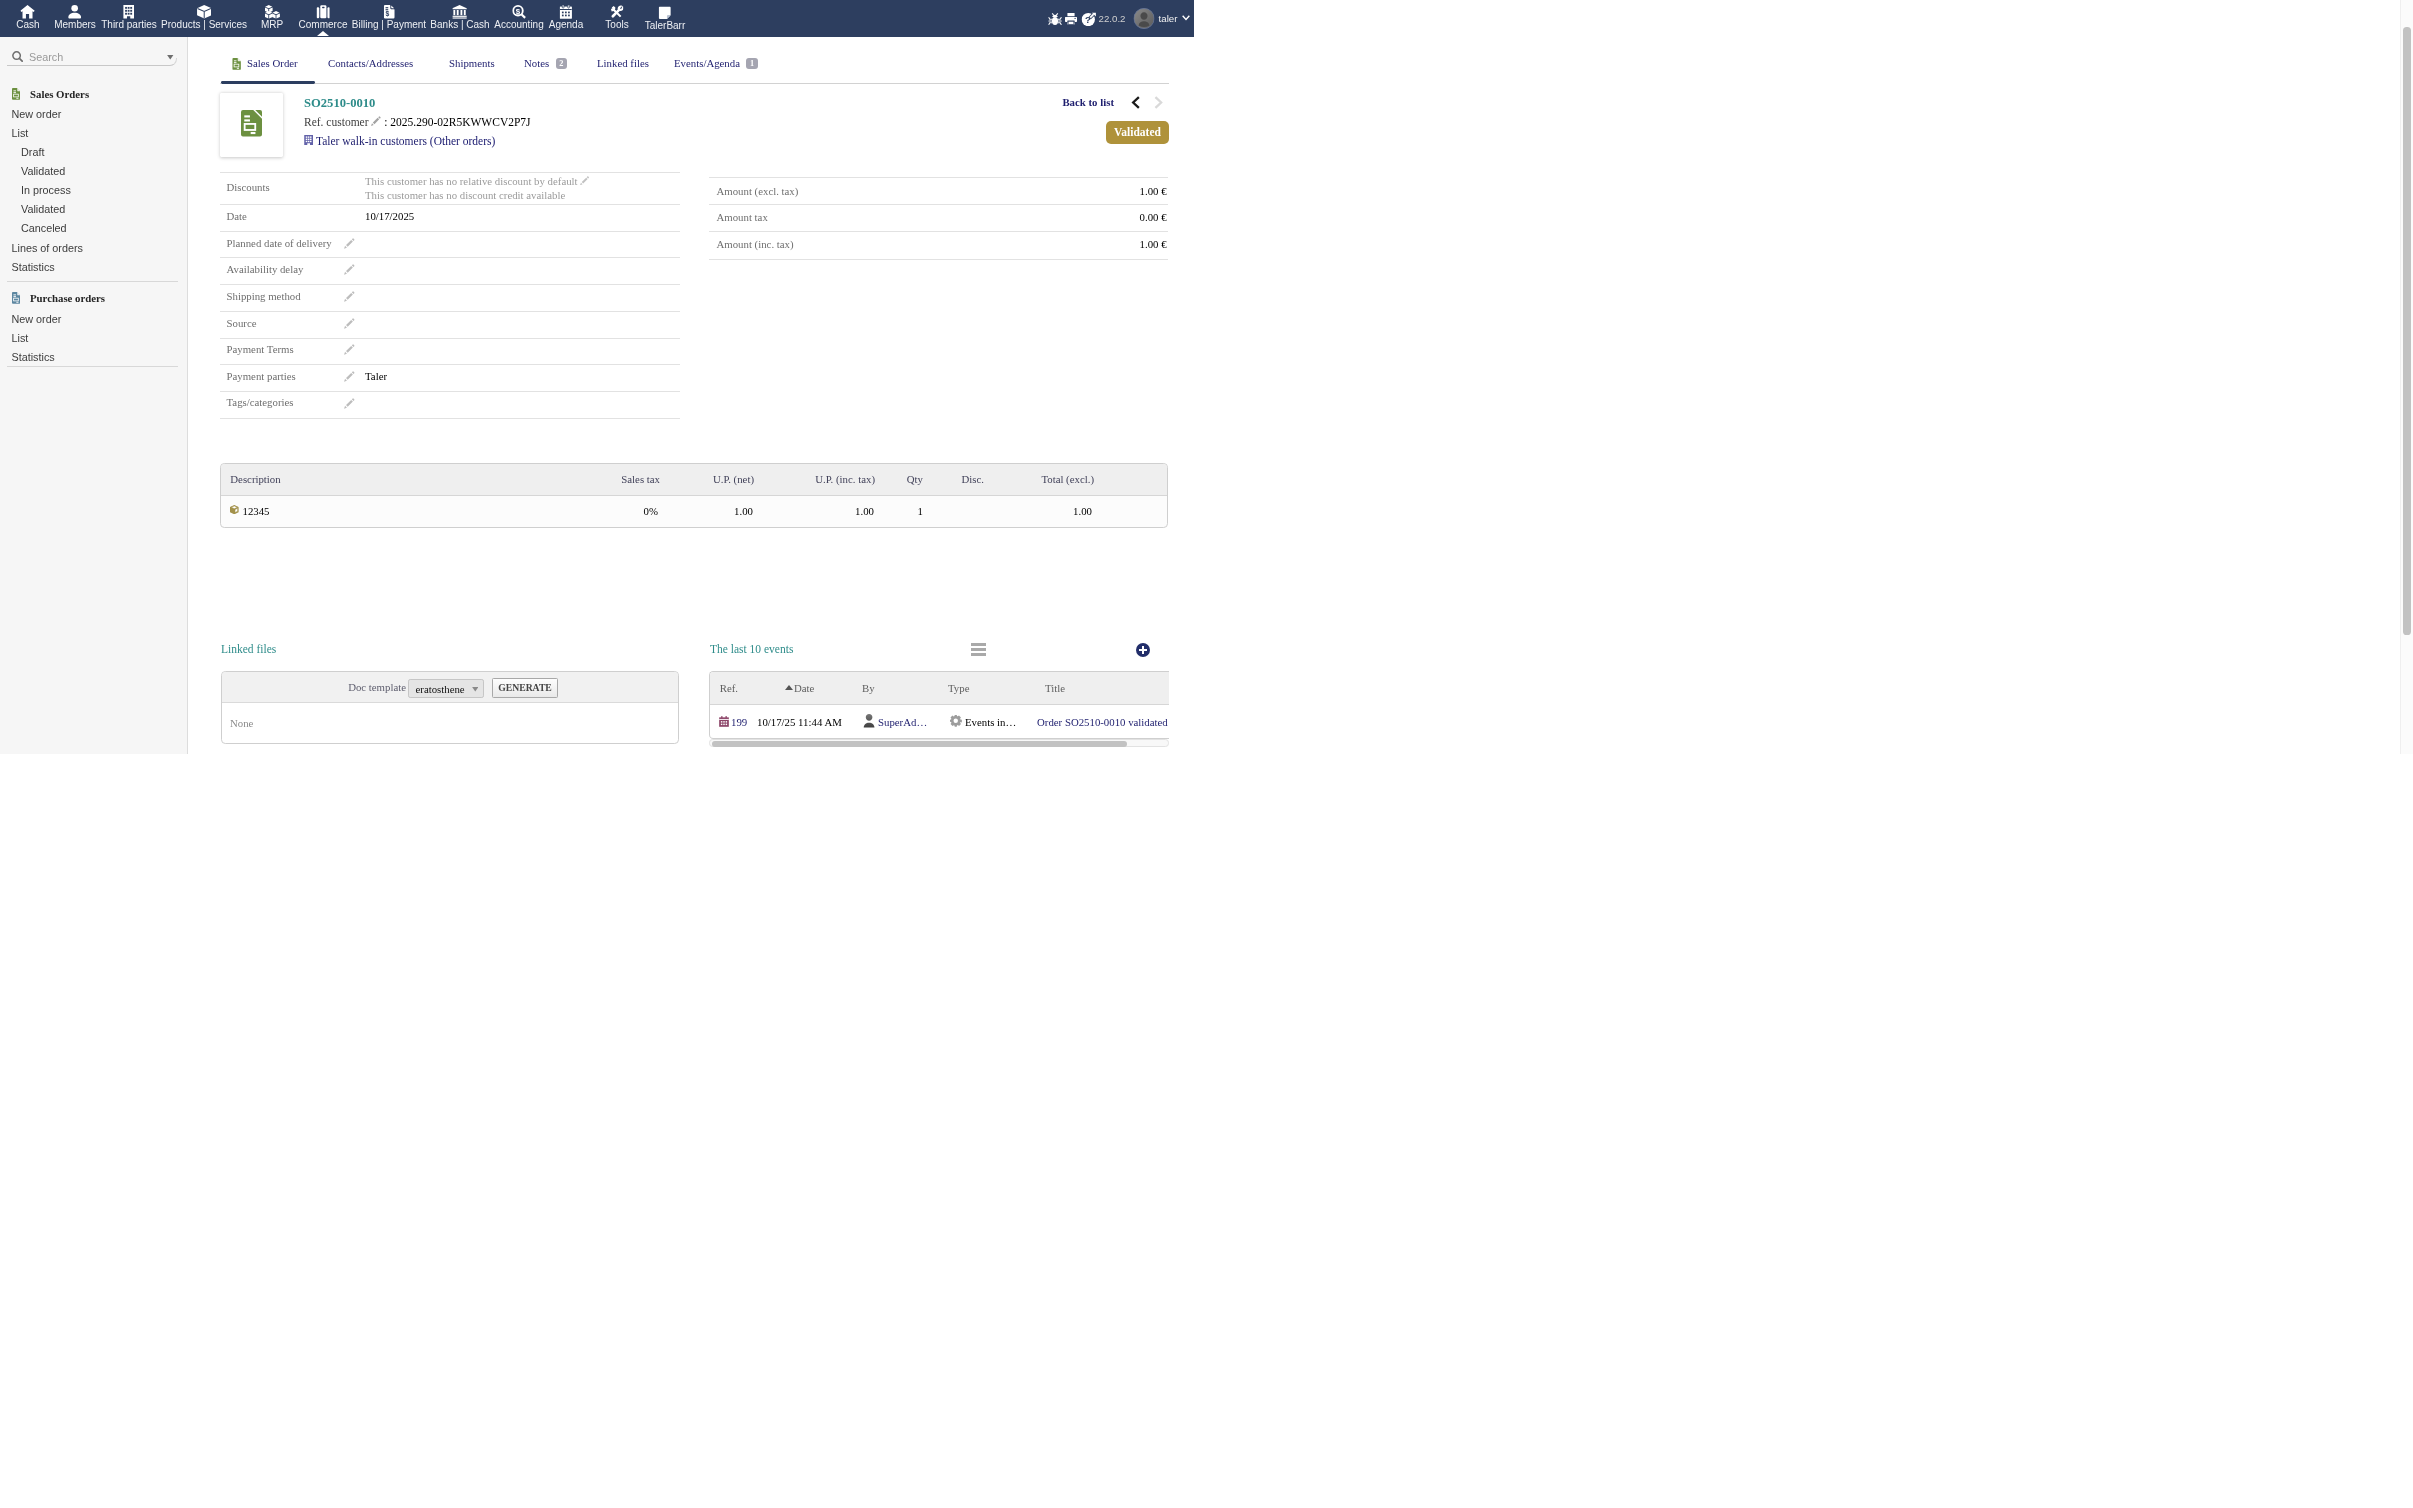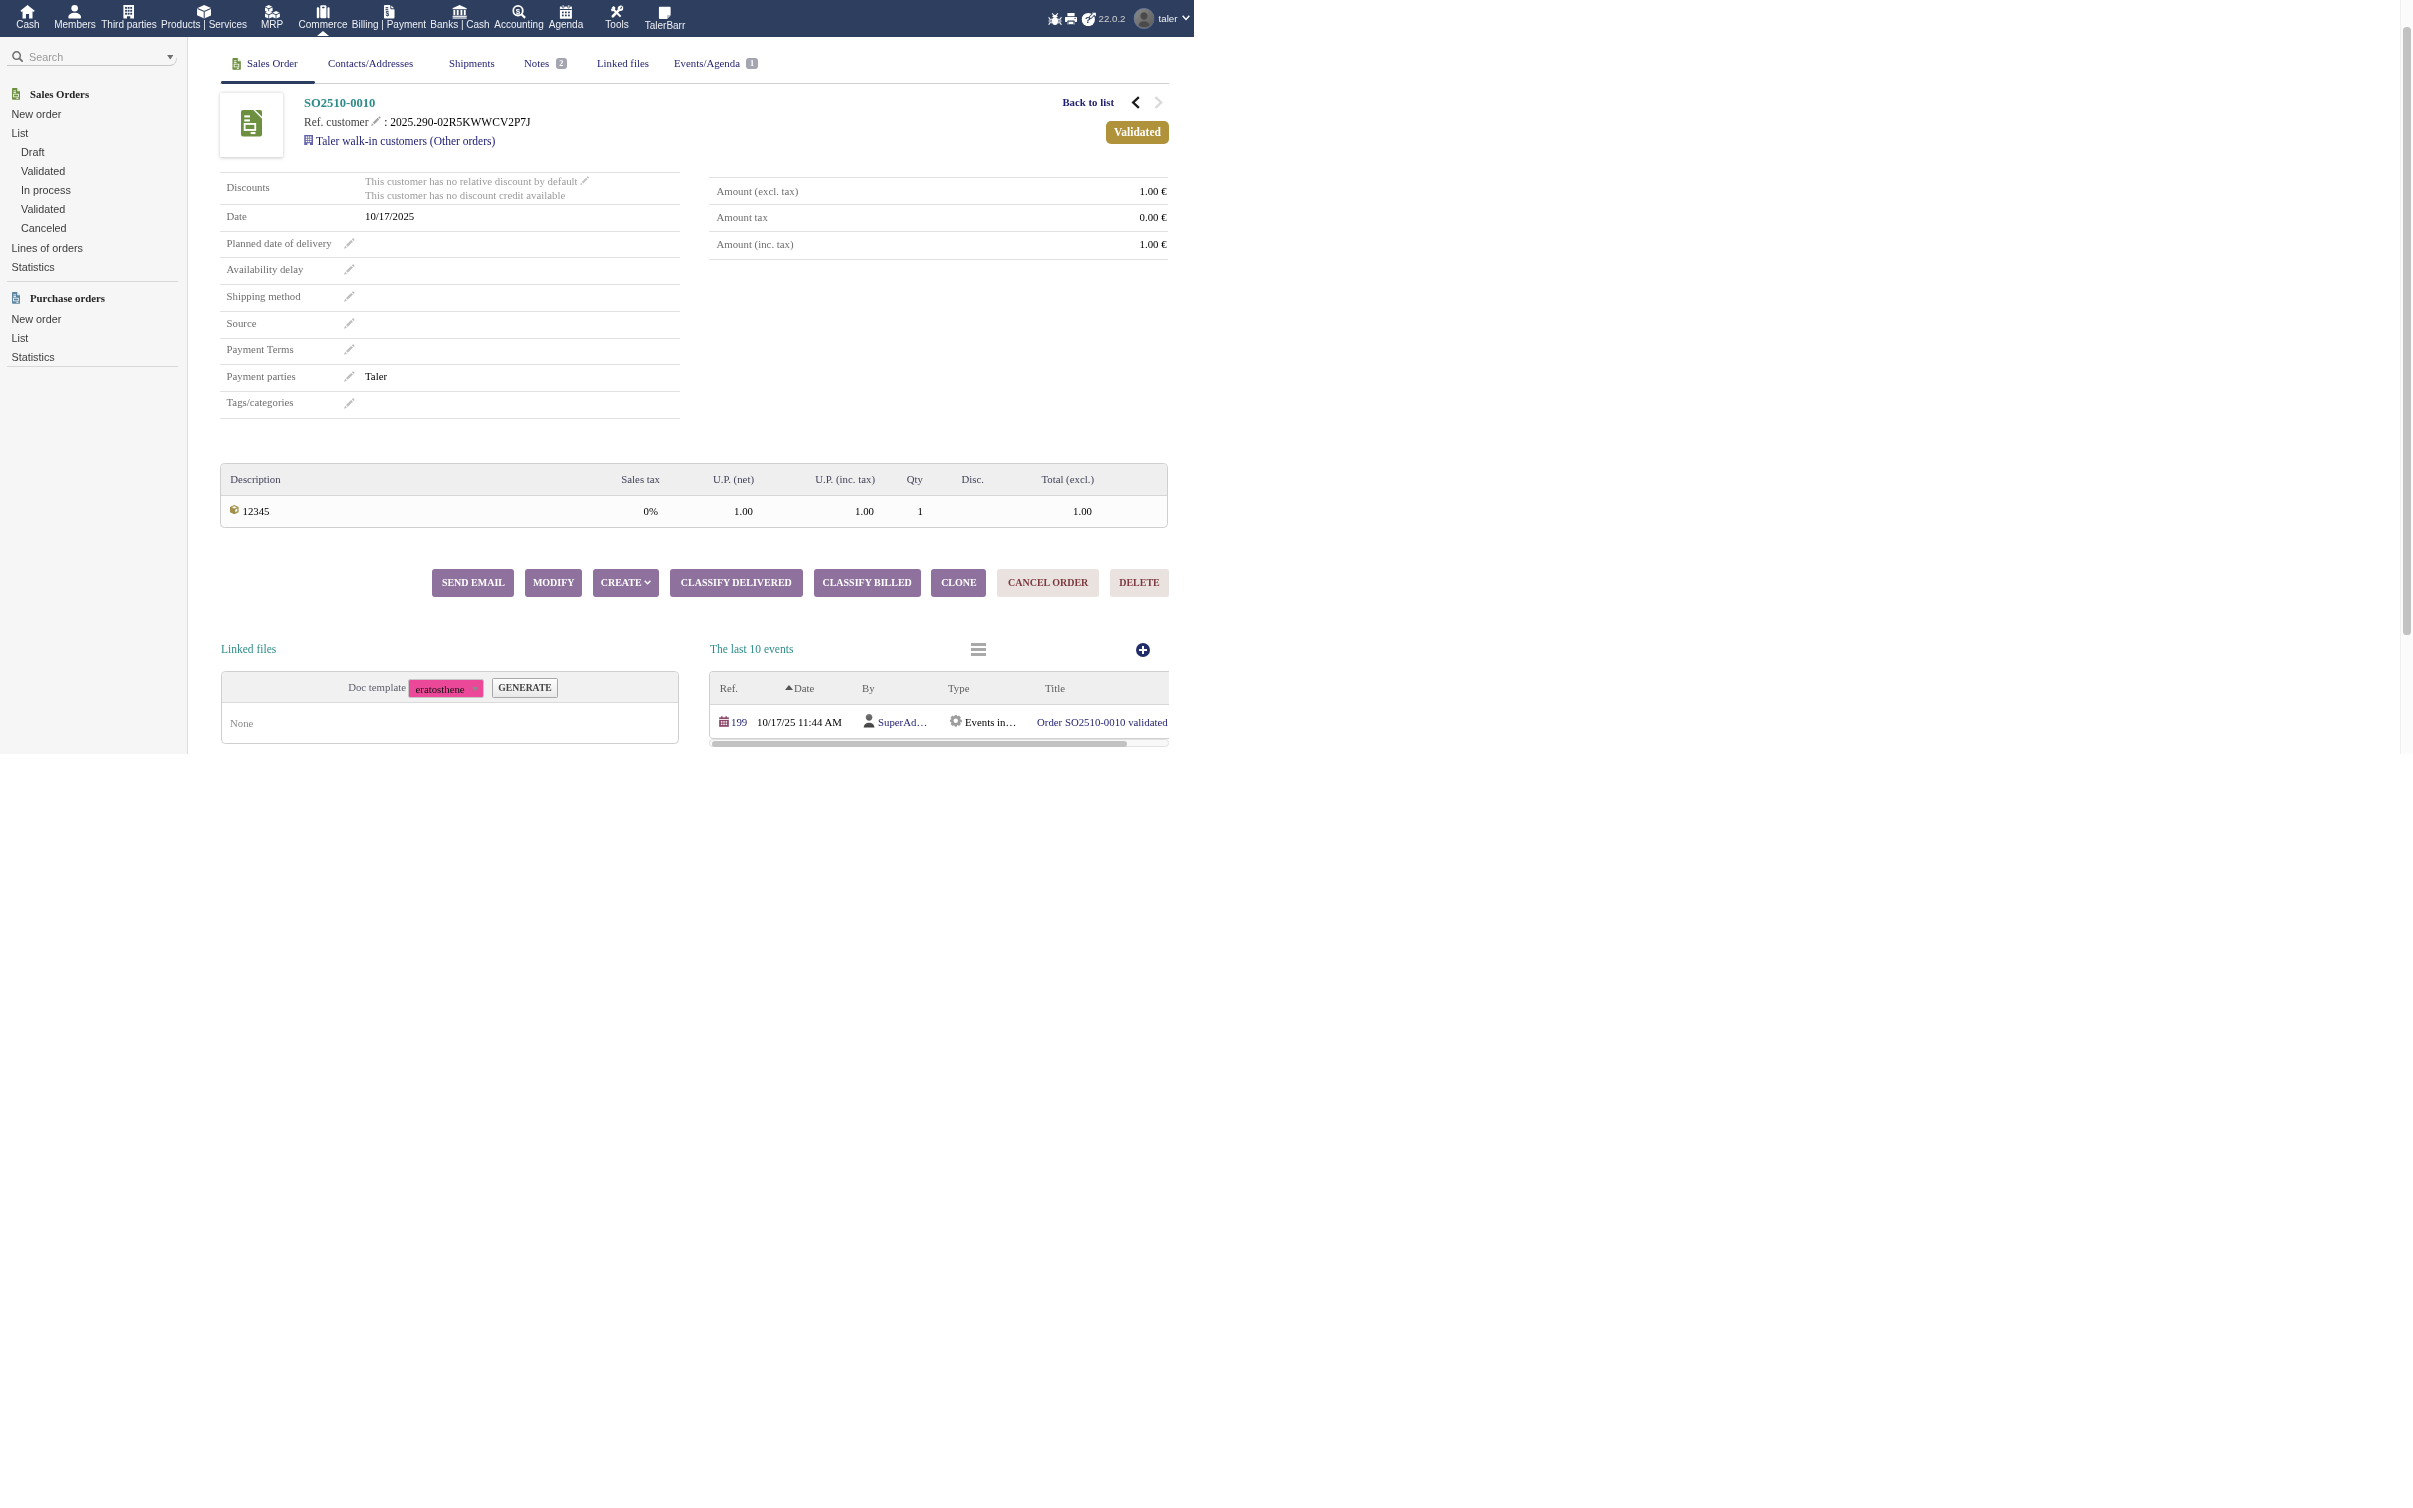--- a/index.html
+++ b/index.html
@@ -424,38 +424,26 @@
         <path fill="#fff" d="M14 12.6 21.4 9.2 V17.8 L14 21.2 Z" stroke="#a2914a" stroke-width="1.6"></path>
       </svg>
     <div class="abs" style="left:21.5px;top:41px;color:#000">12345</div>
     <div class="abs" style="left:437px;top:41px;color:#000;transform:translateX(-100%)">0%</div>
     <div class="abs" style="left:532px;top:41px;color:#000;transform:translateX(-100%)">1.00</div>
     <div class="abs" style="left:653px;top:41px;color:#000;transform:translateX(-100%)">1.00</div>
     <div class="abs" style="left:702px;top:41px;color:#000;transform:translateX(-100%)">1</div>
     <div class="abs" style="left:871px;top:41px;color:#000;transform:translateX(-100%)">1.00</div>
   </div>
 
-  <div id="btnrow">
-    <div class="pbtn" style="width:82px">SEND EMAIL</div>
-    <div class="pbtn" style="width:57px">MODIFY</div>
-    <div class="pbtn" style="width:66px">CREATE <svg style="display:inline-block;vertical-align:0.7px" width="7.2" height="5" viewBox="0 0 10 7">
-          <path fill="none" stroke="#fff" stroke-width="2" d="M1 1.2 5 5.2 9 1.2"></path>
-        </svg></div>
-    <div class="pbtn" style="width:133px">CLASSIFY DELIVERED</div>
-    <div class="pbtn" style="width:107px">CLASSIFY BILLED</div>
-    <div class="pbtn" style="width:55px">CLONE</div>
-    <div class="pbtn gbtn" style="width:102px">CANCEL ORDER</div>
-    <div class="pbtn gbtn" style="width:59px">DELETE</div>
-  </div>
 
   <div class="abs teal" style="left:32px;top:606px;font-size:11.5px">Linked files</div>
   <div class="abs" style="left:32px;top:634px;width:458px;height:73px;border:0.7px solid #cfcfcf;border-radius:4.3px;background:#fff">
     <div class="abs" style="left:0;top:0;width:100%;height:31px;background:#f1f1f1;border-bottom:0.7px solid #dadada;border-radius:3.6px 3.6px 0 0"></div>
     <div class="abs" style="left:184px;top:8.6px;color:#5e5e6e;transform:translateX(-100%)">Doc template</div>
-    <div class="abs" style="left:186px;top:6.5px;width:76px;height:19px;background:#ec4899;border:0.7px solid #c6c6c6;border-radius:2.2px;line-height:18px;padding-left:6.5px;color:#111">eratosthene
+    <div class="abs" style="left:186px;top:6.5px;width:76px;height:19px;background:#e5e5e5;border:0.7px solid #c6c6c6;border-radius:2.2px;line-height:18px;padding-left:6.5px;color:#111">eratosthene
       <svg class="abs" style="right:5px;top:7.2px" width="6.5" height="5" viewBox="0 0 10 8">
           <path fill="#8a8a8a" d="M0 0 H10 L5 7.2 Z"></path>
         </svg></div>
     <div class="abs" style="left:270px;top:5.7px;width:66px;height:20px;background:linear-gradient(#fdfdfd,#e9e9e9);border:0.7px solid #a8a8a8;border-radius:1.4px;color:#444;font-weight:bold;font-size:9.7px;text-align:center;line-height:18.7px">GENERATE</div>
     <div class="abs" style="left:8px;top:45px;color:#8a8a8a">None</div>
   </div>
 
   <div class="abs teal" style="left:521px;top:606px;font-size:11.5px">The last 10 events</div>
   <div class="abs" style="left:782px;top:606px;width:14.7px">
     <div style="height:3.2px;background:#a9a9a9;margin-bottom:1.8px"></div>

